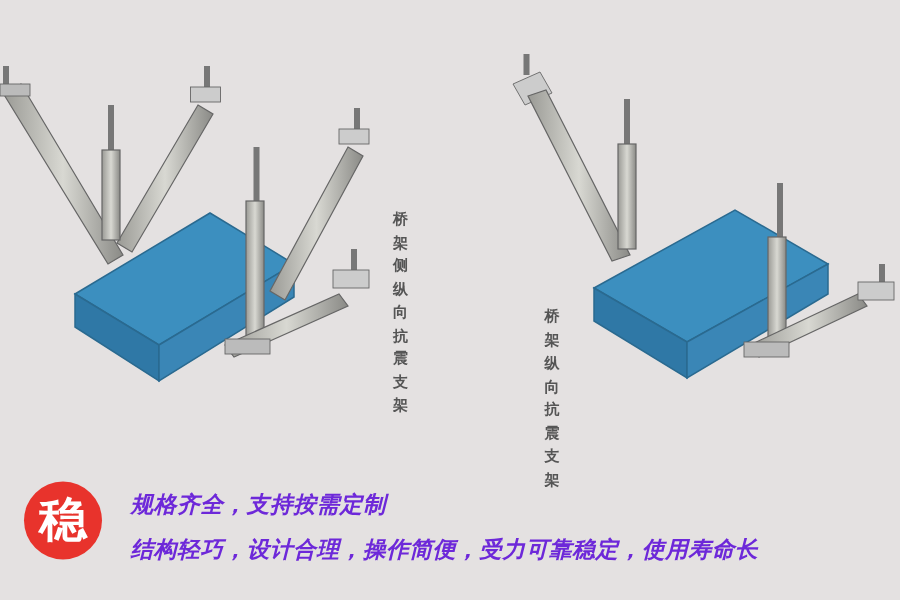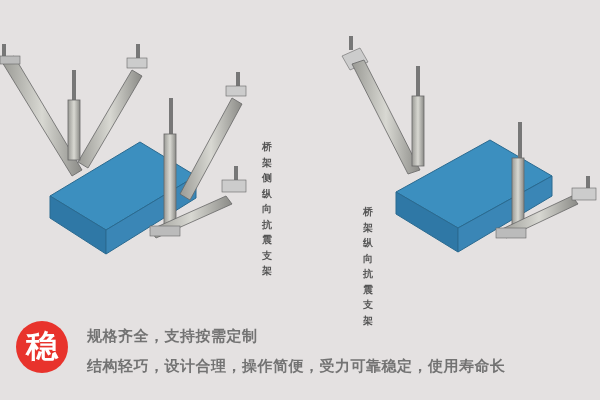--- a/index.html
+++ b/index.html
@@ -2,21 +2,21 @@
 <html><head>
 <meta charset="utf-8">
 <style>
   html,body{margin:0;padding:0;}
   body{width:600px;height:400px;background:#e4e1e1;overflow:hidden;position:relative;font-family:"DejaVu Sans",sans-serif;}
   .illus{position:absolute;top:0;left:0;width:600px;height:300px;}
   .vlabel{position:absolute;color:#555;font-size:10px;font-weight:bold;line-height:15.5px;width:16px;text-align:center;word-break:break-all;}
   .vl1{left:259px;top:139px;}
   .vl2{left:360px;top:158px;margin-top:46px;}
   .badge{position:absolute;left:16px;top:321px;width:52px;height:52px;border-radius:50%;background:#e8332c;color:#fff;font-size:32px;font-weight:bold;display:flex;align-items:center;justify-content:center;}
-  .line{position:absolute;left:87px;color:#737373;font-size:15px;font-weight:bold;letter-spacing:0.5px;white-space:nowrap;}
+  .line{position:absolute;left:87px;color:#6d28d9;font-size:15px;font-weight:bold;letter-spacing:0.5px;white-space:nowrap;font-style:italic;}
   .l1{top:327px;}
   .l2{top:357px;text-align:right;}
 </style>
 </head>
 <body>
 
 <svg class="illus" viewBox="0 0 600 300">
   <defs>
     <linearGradient id="metal" x1="0" x2="1">
       <stop offset="0" stop-color="#9a9a95"></stop>

